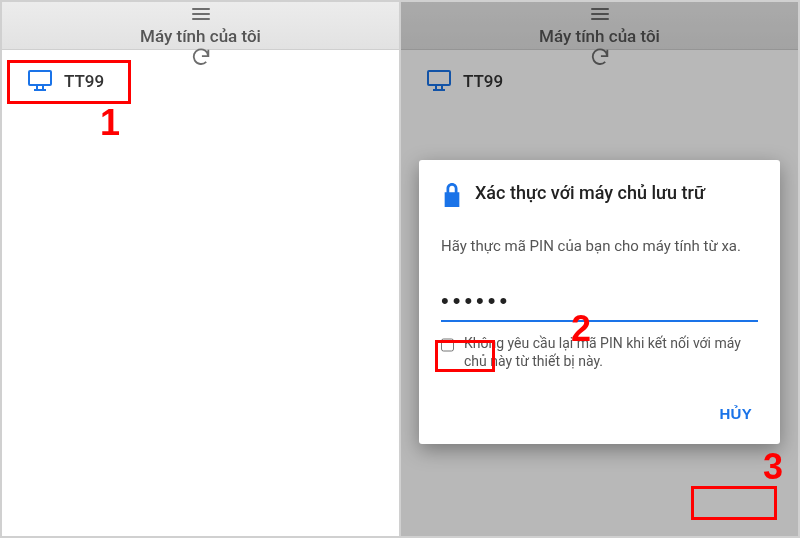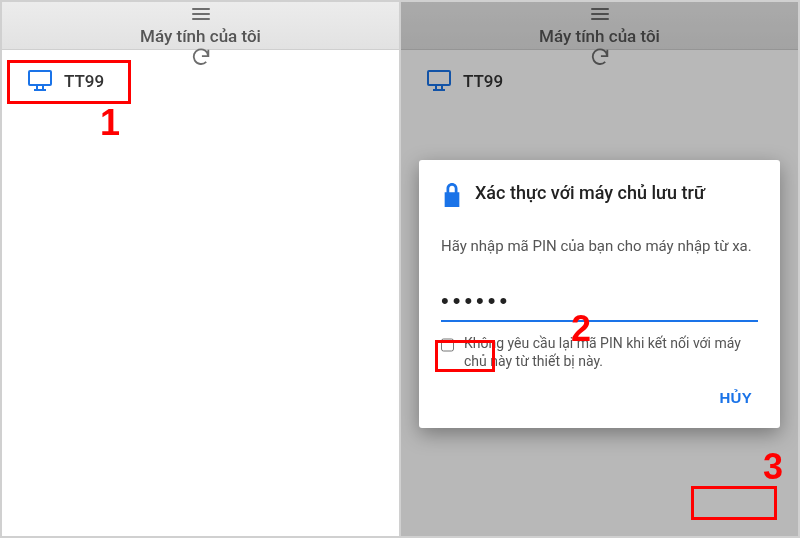--- a/index.html
+++ b/index.html
@@ -66,21 +66,21 @@
   .dlg-msg{ font-size:15px; color:#555; line-height:1.35; margin-bottom:30px;}
   .pin-row{ position:relative; margin-bottom:8px;}
   .pin-input{
     width:100%; border:none; border-bottom:2px solid #1a73e8;
     font-size:22px; letter-spacing:4px; padding:2px 0 6px 0; outline:none;
     font-family:Arial, sans-serif; color:#222; background:transparent;
   }
   .chk-row{ display:flex; align-items:flex-start; gap:10px; margin-top:12px;}
   .chk-row input{ width:18px;height:18px; margin-top:2px; accent-color:#666;}
   .chk-label{ font-size:14px; color:#555; line-height:1.3;}
-  .dlg-actions{ display:flex; justify-content:flex-end; gap:16px; margin-top:10px;}
+  .dlg-actions{ display:flex; justify-content:flex-end; gap:16px; margin-top:26px;}
   .dlg-btn{ background:none;border:none; font-size:15px; font-weight:700; letter-spacing:.3px; color:#1a73e8; padding:8px 6px; cursor:pointer;}
 
   
   .pane.right .appbar, .pane.right .host-list{ position:relative; z-index:0;}
   .pane.right .shade{ z-index:1;}
   .pane.right .dialog{ z-index:2;}
   .pane.right .ann-box, .pane.right .ann-num{ z-index:3;}
 </style>
 </head>
 <body>
@@ -149,21 +149,21 @@
 
   <div class="dialog">
     <div class="dlg-head">
       <span class="lock-icon">
         <svg viewBox="0 0 24 28">
             <path d="M12 1c-3.3 0-6 2.7-6 6v4H4v16h16V11h-2V7c0-3.3-2.7-6-6-6zm0 3c1.7 0 3 1.3 3 3v4H9V7c0-1.7 1.3-3 3-3z"></path>
           </svg>
       </span>
       <div class="dlg-title">Xác thực với máy chủ lưu trữ</div>
     </div>
-    <div class="dlg-msg">Hãy nhập mã PIN của bạn cho máy nhập từ xa.</div>
+    <div class="dlg-msg">Hãy thực mã PIN của bạn cho máy tính từ xa.</div>
     <div class="pin-row">
       <input class="pin-input" type="text" value="••••••" style="">
     </div>
     <div class="chk-row">
       <input type="checkbox" style="">
       <div class="chk-label">Không yêu cầu lại mã PIN khi kết nối với máy chủ này từ thiết bị này.</div>
     </div>
     <div class="dlg-actions">
       <button class="dlg-btn">HỦY</button>
     </div>

